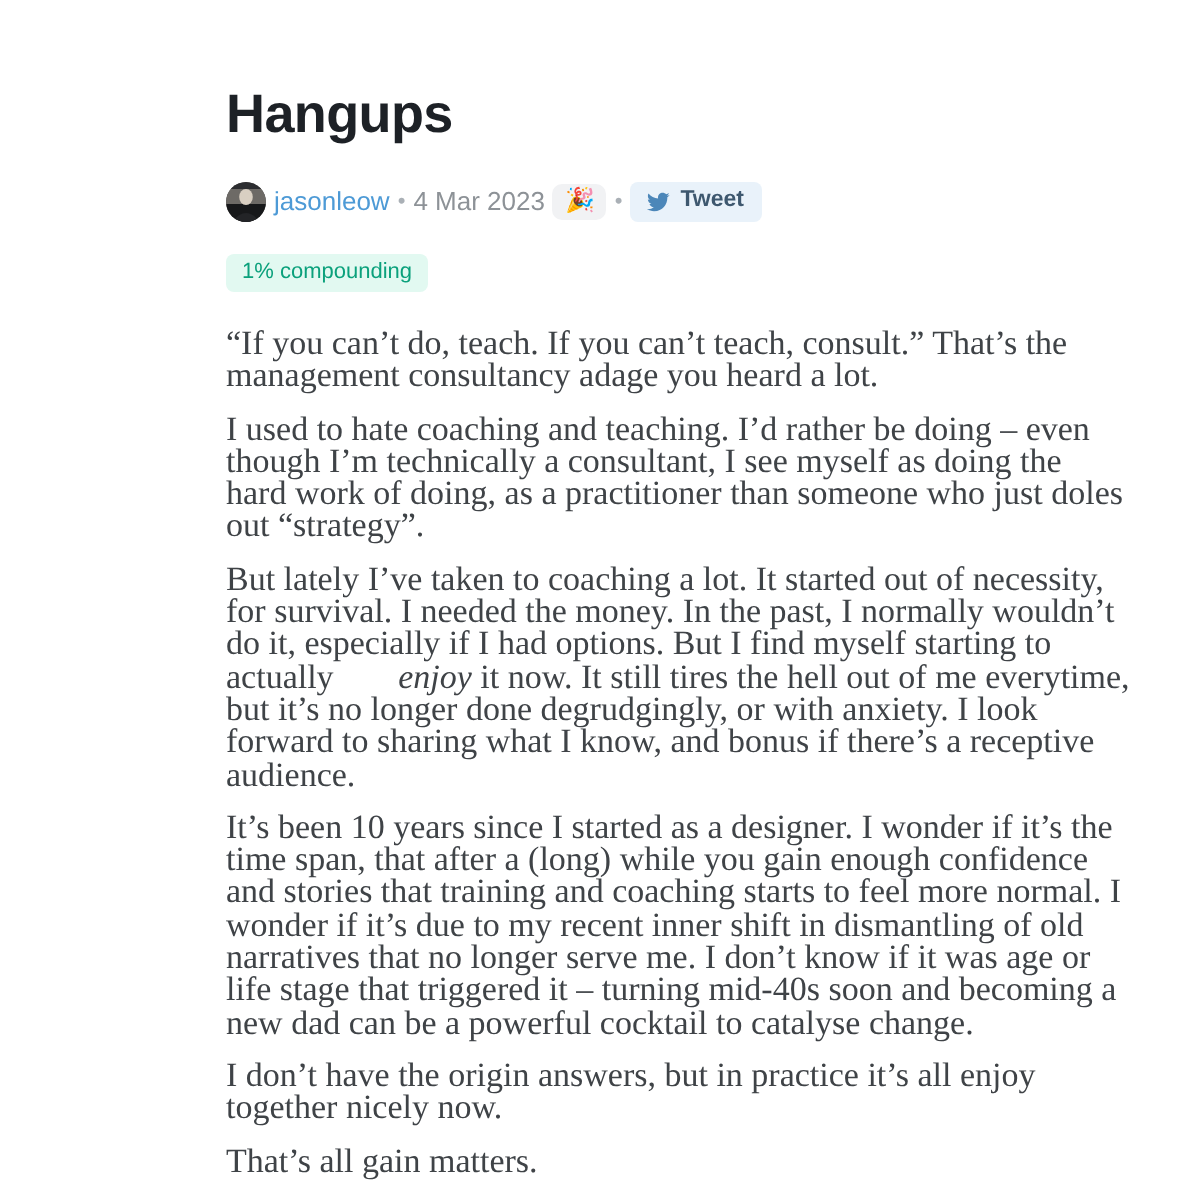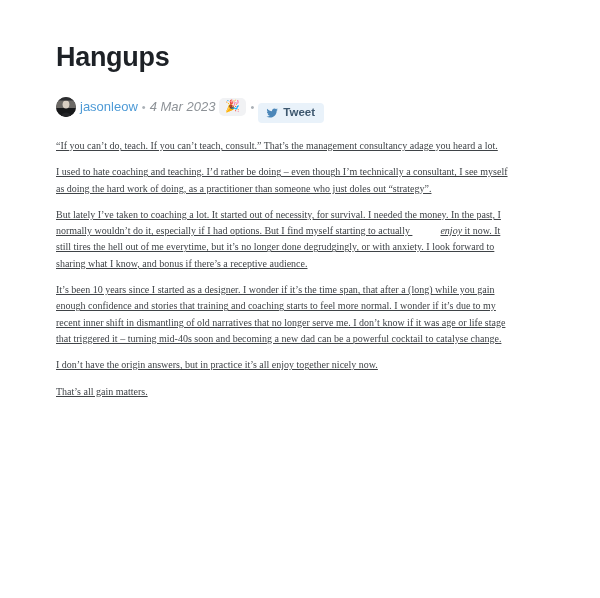--- a/index.html
+++ b/index.html
@@ -3,21 +3,21 @@
 <meta charset="utf-8">
 <style>
   * { margin: 0; padding: 0; box-sizing: border-box; }
   html, body { background: #ffffff; }
   body {
     width: 600px; height: 598px; overflow: hidden;
     font-family: "Liberation Sans", sans-serif;
   }
   .page {
     width: 540px; height: 598px;
-    padding: 42px 65px 0 56px;
+    padding: 42px 65px 0 113px;
   }
   h1.post-title {
     font: 700 27px/31px "Liberation Sans", sans-serif;
     letter-spacing: -0.3px;
     color: var(--title, #1d2126);
     margin: 0 0 18px 0;
   }
   .byline {
     display: flex; align-items: center; gap: 4px;
     font-size: 13px; line-height: 20px;
@@ -28,51 +28,50 @@
     width: 20px; height: 20px; border-radius: 50%;
     overflow: hidden; display: inline-block; flex: 0 0 auto;
     background: #4a4a4a; cursor: pointer;
   }
   .avatar svg { display: block; }
   .author-link {
     color: var(--link, #4d9ad6);
     text-decoration: none; cursor: pointer;
   }
   .sep-dot { color: var(--dot, #aab0b6); font-size: 11px; }
-  .post-date { color: var(--muted, #8d9297); font-style: italic; }
+  .post-date { color: var(--muted, #8d9297); }
   .emoji-pill {
     background: var(--pill-bg, #f1f2f4);
     border-radius: 5px; padding: 1px 6px 2px;
     font-size: 12px; line-height: 15px; cursor: pointer;
   }
   .tweet-btn {
     display: inline-flex; align-items: center; gap: 5px;
     background: var(--tweet-bg, #e9f2fa);
     color: var(--tweet-text, #3e586f);
     border: none; border-radius: 4px;
     padding: 3px 9px 4px 8px;
     font: 700 11.5px/13px "Liberation Sans", sans-serif;
-    cursor: pointer; text-decoration: none; margin-top: 12px;
+    cursor: pointer; text-decoration: none;
   }
   .tweet-btn svg { display: block; }
   .tag-row { margin: 0 0 18px 0; }
   .tag-pill {
     display: inline-block;
     background: var(--tag-bg, #e2f9f1);
     color: var(--tag-text, #0ba17c);
     font-size: 11px; line-height: 12px;
     padding: 3px 8px 4px; border-radius: 4px;
     text-decoration: none; cursor: pointer;
   }
   .article-body {
     width: 452px;
     font-family: "Liberation Serif", "DejaVu Serif", serif;
-    font-size: 10px; line-height: 16.3px;
+    font-size: 17px; line-height: 16.3px;
     color: var(--text, #3f4347);
-    text-decoration: underline;
   }
   .article-body p { margin: 0 0 10px 0; }
   .article-body em { font-style: italic; margin-left: 28px; }
 </style>
 </head>
 <body>
 
 <div class="page">
 
   <h1 class="post-title">Hangups</h1>
@@ -109,20 +108,23 @@
     <a class="tweet-btn">
       <span>
         <svg width="12" height="12" viewBox="0 0 24 24" fill="var(--tweet-icon, #4c87b9)">
           <path d="M23.643 4.937c-.835.37-1.732.62-2.675.733.962-.576 1.7-1.49 2.048-2.578-.9.534-1.897.922-2.958 1.13-.85-.904-2.06-1.47-3.4-1.47-2.572 0-4.658 2.086-4.658 4.66 0 .364.042.718.12 1.06-3.873-.195-7.304-2.05-9.602-4.868-.4.69-.63 1.49-.63 2.342 0 1.616.823 3.043 2.072 3.878-.764-.025-1.482-.234-2.11-.583v.06c0 2.257 1.605 4.14 3.737 4.568-.392.106-.803.162-1.227.162-.3 0-.593-.028-.877-.082.593 1.85 2.313 3.198 4.352 3.234-1.595 1.25-3.604 1.995-5.786 1.995-.376 0-.747-.022-1.112-.065 2.062 1.323 4.51 2.093 7.14 2.093 8.57 0 13.255-7.098 13.255-13.254 0-.2-.005-.402-.014-.602.91-.658 1.7-1.477 2.323-2.41z"></path>
         </svg>
       </span>
       <span>Tweet</span>
     </a>
   </div>
 
+  <div class="tag-row">
+    <a class="tag-pill">1% compounding</a>
+  </div>
 
   <div class="article-body">
       <p><span>“If you can’t do, teach. If you can’t teach, consult.” That’s the management consultancy adage you heard a lot.</span></p>
       <p><span>I used to hate coaching and teaching. I’d rather be doing – even though I’m technically a consultant, I see myself as doing the hard work of doing, as a practitioner than someone who just doles out “strategy”.</span></p>
       <p><span>But lately I’ve taken to coaching a lot. It started out of necessity, for survival. I needed the money. In the past, I normally wouldn’t do it, especially if I had options. But I find myself starting to actually </span><em>enjoy</em><span> it now. It still tires the hell out of me everytime, but it’s no longer done degrudgingly, or with anxiety. I look forward to sharing what I know, and bonus if there’s a receptive audience.</span></p>
       <p><span>It’s been 10 years since I started as a designer. I wonder if it’s the time span, that after a (long) while you gain enough confidence and stories that training and coaching starts to feel more normal. I wonder if it’s due to my recent inner shift in dismantling of old narratives that no longer serve me. I don’t know if it was age or life stage that triggered it – turning mid-40s soon and becoming a new dad can be a powerful cocktail to catalyse change.</span></p>
       <p><span>I don’t have the origin answers, but in practice it’s all enjoy together nicely now.</span></p>
       <p><span>That’s all gain matters.</span></p>
     </div>
 

